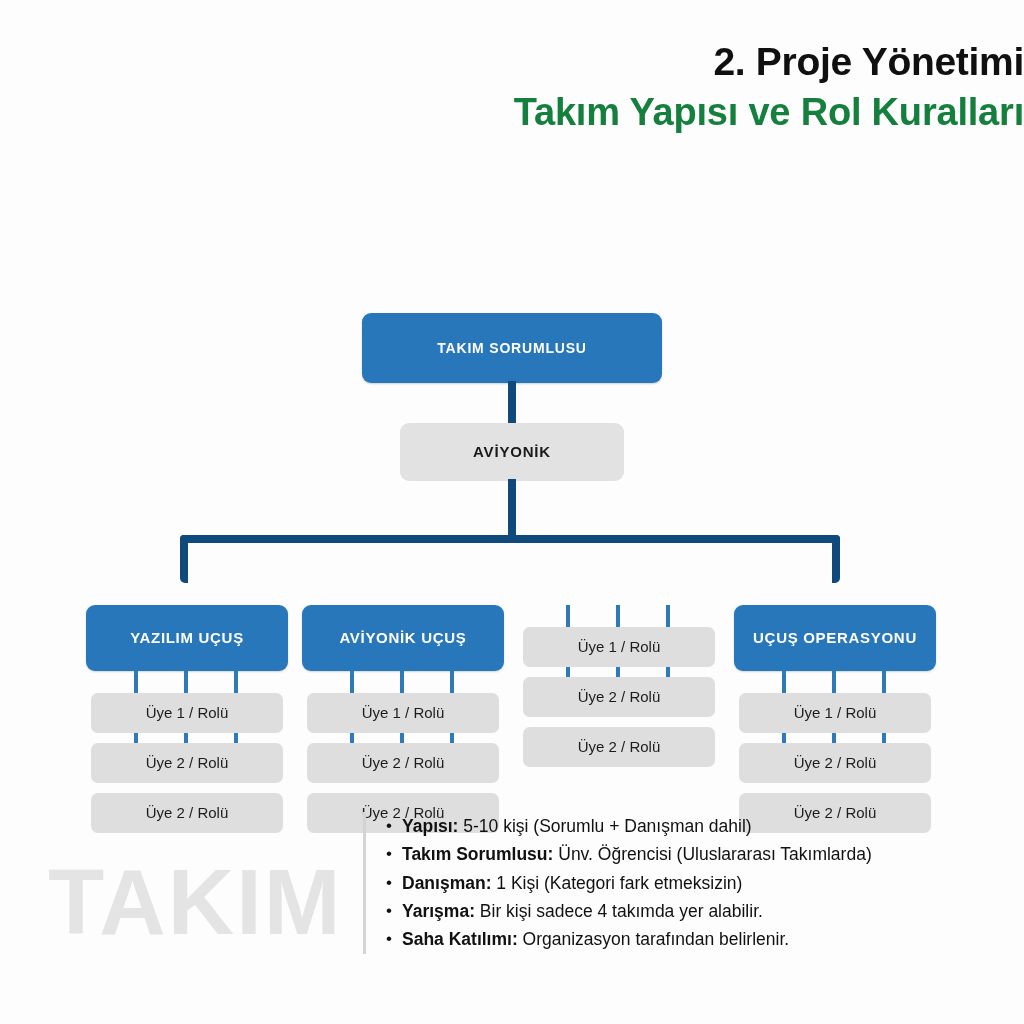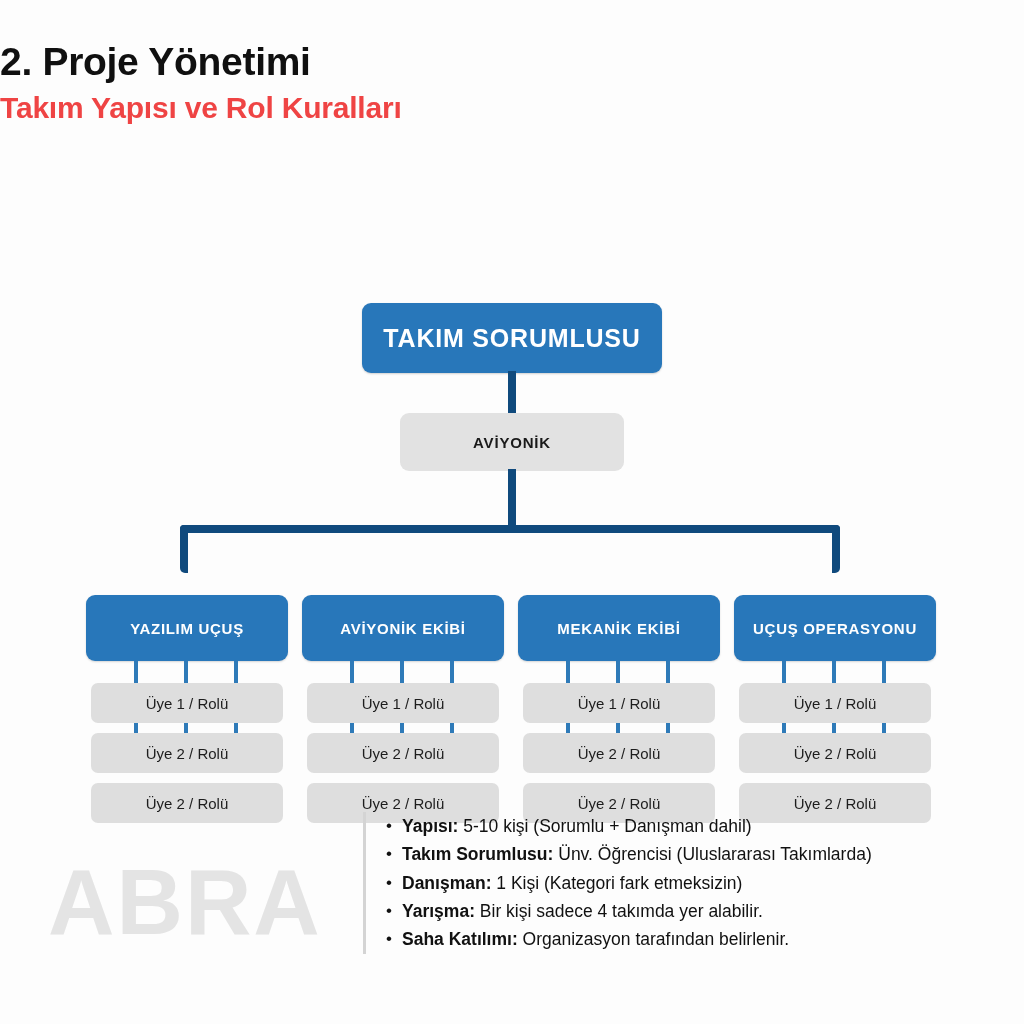--- a/index.html
+++ b/index.html
@@ -12,35 +12,35 @@
     height: 1024px;
     background: #fdfdfd;
     font-family: "Liberation Sans", "DejaVu Sans", sans-serif;
     color: #111111;
     overflow: hidden;
     position: relative;
   }
 
   
   .header {
-    text-align: left;
+    text-align: right;
     padding-top: 42px;
   }
   .title {
     font-size: 39px;
     font-weight: 700;
     letter-spacing: -0.3px;
     color: #101010;
     line-height: 1.05;
   }
   .subtitle {
-    font-size: 30px;
+    font-size: 38px;
     font-weight: 700;
     letter-spacing: -0.2px;
-    color: #ef4444;
+    color: #15803d;
     line-height: 1.15;
     margin-top: 8px;
   }
 
   
   .chart {
     position: relative;
     width: 1024px;
     height: 600px;
   }
@@ -65,21 +65,21 @@
     background: #e2e2e2;
     color: #1a1a1a;
     font-weight: 700;
     letter-spacing: 0.8px;
   }
 
   
   #node-root {
     left: 362px; top: 178px;
     width: 300px; height: 70px;
-    font-size: 25px;
+    font-size: 14px;
   }
   
   #node-advisor {
     left: 400px; top: 288px;
     width: 224px; height: 58px;
     font-size: 15px;
   }
 
   
   .conn {
@@ -253,39 +253,38 @@
       <span class="tick t1" style="background: rgb(46, 122, 184);"></span>
       <span class="tick t2" style="background: rgb(46, 122, 184);"></span>
       <span class="tick t3" style="background: rgb(46, 122, 184);"></span>
     </div>
     <div class="member-box" style="background: rgb(222, 222, 222);">Üye 2 / Rolü</div>
     <div class="member-gap"></div>
     <div class="member-box" style="background: rgb(222, 222, 222);">Üye 2 / Rolü</div>
   </div>
 
   <div class="team-col c1">
-    <div class="team-head" style="background: rgb(40, 119, 186);">AVİYONİK EKİBİ</div>
+    <div class="team-head" style="background: rgb(40, 119, 186);">AVİYONİK UÇUŞ</div>
     <div class="tick-row">
       <span class="tick t1" style="background: rgb(46, 122, 184);"></span>
       <span class="tick t2" style="background: rgb(46, 122, 184);"></span>
       <span class="tick t3" style="background: rgb(46, 122, 184);"></span>
     </div>
     <div class="member-box" style="background: rgb(222, 222, 222);">Üye 1 / Rolü</div>
     <div class="tick-row short">
       <span class="tick t1" style="background: rgb(46, 122, 184);"></span>
       <span class="tick t2" style="background: rgb(46, 122, 184);"></span>
       <span class="tick t3" style="background: rgb(46, 122, 184);"></span>
     </div>
     <div class="member-box" style="background: rgb(222, 222, 222);">Üye 2 / Rolü</div>
     <div class="member-gap"></div>
     <div class="member-box" style="background: rgb(222, 222, 222);">Üye 2 / Rolü</div>
   </div>
 
   <div class="team-col c2">
-    <div class="team-head" style="background: rgb(40, 119, 186);">MEKANİK EKİBİ</div>
     <div class="tick-row">
       <span class="tick t1" style="background: rgb(46, 122, 184);"></span>
       <span class="tick t2" style="background: rgb(46, 122, 184);"></span>
       <span class="tick t3" style="background: rgb(46, 122, 184);"></span>
     </div>
     <div class="member-box" style="background: rgb(222, 222, 222);">Üye 1 / Rolü</div>
     <div class="tick-row short">
       <span class="tick t1" style="background: rgb(46, 122, 184);"></span>
       <span class="tick t2" style="background: rgb(46, 122, 184);"></span>
       <span class="tick t3" style="background: rgb(46, 122, 184);"></span>
@@ -308,21 +307,21 @@
       <span class="tick t2" style="background: rgb(46, 122, 184);"></span>
       <span class="tick t3" style="background: rgb(46, 122, 184);"></span>
     </div>
     <div class="member-box" style="background: rgb(222, 222, 222);">Üye 2 / Rolü</div>
     <div class="member-gap"></div>
     <div class="member-box" style="background: rgb(222, 222, 222);">Üye 2 / Rolü</div>
   </div>
 
 </div>
 
-<div id="watermark" style="color: rgb(228, 228, 228);">ABRA</div>
+<div id="watermark" style="color: rgb(228, 228, 228);">TAKIM</div>
 
 <div id="notes" style="border-left-color: rgb(212, 212, 212);">
 
   <div class="note-item">
     <span class="note-bullet">•</span>
     <span class="note-text"><span class="note-strong">Yapısı:</span><span> 5-10 kişi (Sorumlu + Danışman dahil)</span></span>
   </div>
 
   <div class="note-item">
     <span class="note-bullet">•</span>

